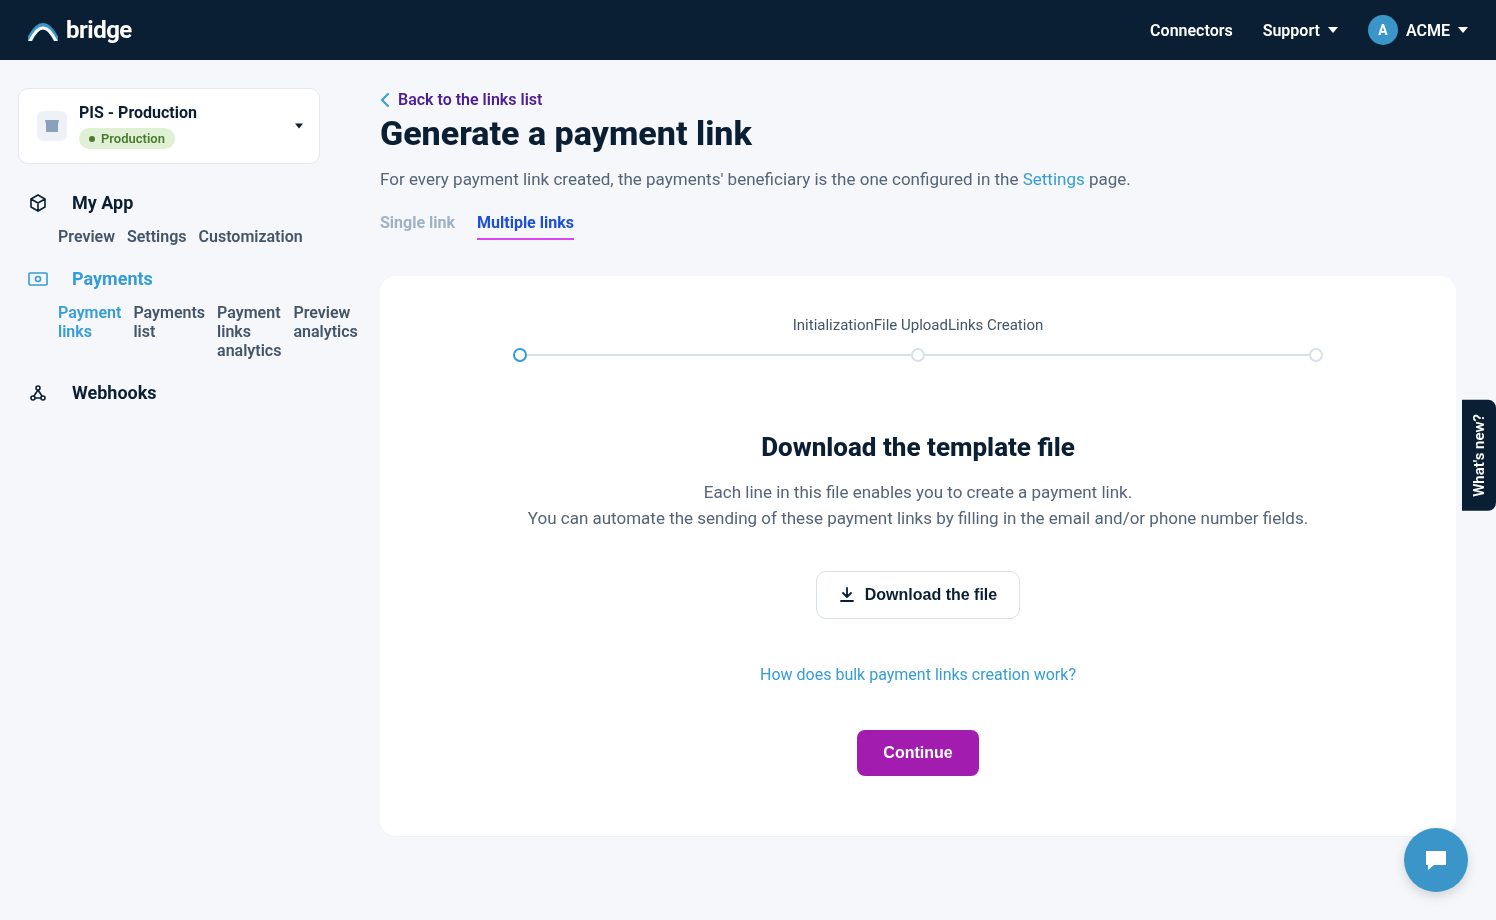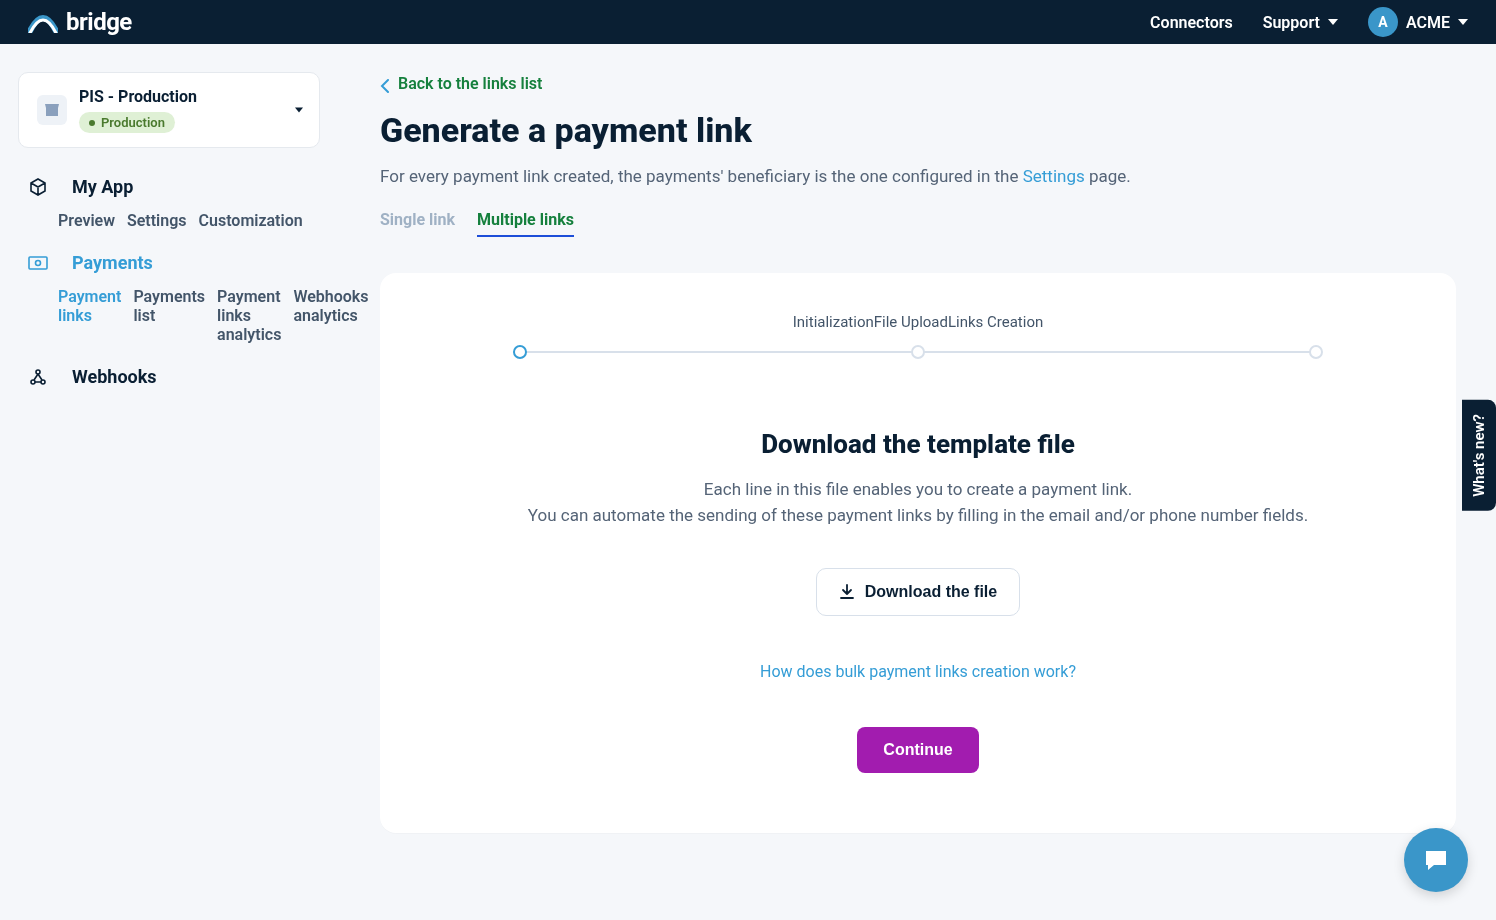--- a/index.html
+++ b/index.html
@@ -7,21 +7,21 @@
     font-family: -apple-system, BlinkMacSystemFont, "Segoe UI", Roboto, Helvetica, Arial, sans-serif;
     background: #f5f7fa;
     color: #0a1f33;
     width: 1496px;
     height: 920px;
     overflow: hidden;
     position: relative;
   }
   
   .header {
-    height: 44px;
+    height: 60px;
     background: #0a1f33;
     display: flex;
     align-items: center;
     justify-content: space-between;
     padding: 0 28px;
   }
   .logo { display:flex; align-items:center; gap:8px;}
   .logo-text {
     color: #fff;
     font-size: 24px;
@@ -76,29 +76,29 @@
     margin-bottom:14px;
   }
   .nav-heading.active { color:#359dd6; }
   .nav-heading .nh-icon {width:20px; height:20px; display:flex;align-items:center;justify-content:center;}
   .nav-items { display:flex; flex-direction:row; gap:12px; padding-left:30px;}
   .nav-item { font-weight:600; font-size:16px; color:#435569; cursor:pointer;}
   .nav-item.active { color:#359dd6; }
   
   .main { flex:1; padding: 30px 40px; }
   .back-link {
-    color:#15803d; font-weight:600; font-size:16px; display:flex;align-items:flex-end; gap:8px;
-    cursor:pointer; margin-bottom:17px;
+    color:#4c1d95; font-weight:600; font-size:16px; display:flex;align-items:center; gap:8px;
+    cursor:pointer; margin-bottom:4px;
   }
   .page-title { font-size:34px; font-weight:800; color:#0a1f33; margin-bottom:16px;}
   .description { font-size:17px; color:#556477; margin-bottom:24px;}
   .description a { color:#359dd6; text-decoration:none; }
   .tabs { display:flex; gap:22px; margin-bottom:36px;}
   .tab { font-weight:700; font-size:16px; color:#9fb1c4; padding-bottom:6px; cursor:pointer;}
-  .tab.active { color:#15803d; border-bottom:2px solid #1d4ed8;}
+  .tab.active { color:#1d4ed8; border-bottom:2px solid #d946ef;}
   .card {
     background:#fff; border-radius:16px; padding:40px 80px 60px;
     box-shadow:0 1px 0 rgba(0,0,0,0.02);
   }
   
   .stepper { position:relative; margin:0 60px 70px;}
   .step-labels { display:flex; justify-content:center; font-size:15px; color:#435569; margin-bottom:14px;}
   .step-track { position:relative; height:14px;}
   .step-line {
     position:absolute; top:50%; left:0; right:0; height:2px;
@@ -211,21 +211,21 @@
               <rect x="1" y="1" width="18" height="12" rx="1"></rect>
               <circle cx="10" cy="7" r="2.5"></circle>
             </svg>
         </span>
         <span>Payments</span>
       </div>
       <div class="nav-items">
         <span class="nav-item active">Payment links</span>
         <span class="nav-item">Payments list</span>
         <span class="nav-item">Payment links analytics</span>
-        <span class="nav-item">Webhooks analytics</span>
+        <span class="nav-item">Preview analytics</span>
       </div>
     </div>
 
     <div class="nav-section">
       <div class="nav-heading">
         <span class="nh-icon">
           <svg width="18" height="18" viewBox="0 0 18 18" fill="none" stroke="#0a1f33" stroke-width="1.6">
               <circle cx="9" cy="4" r="2"></circle>
               <circle cx="4" cy="14" r="2"></circle>
               <circle cx="14" cy="14" r="2"></circle>

